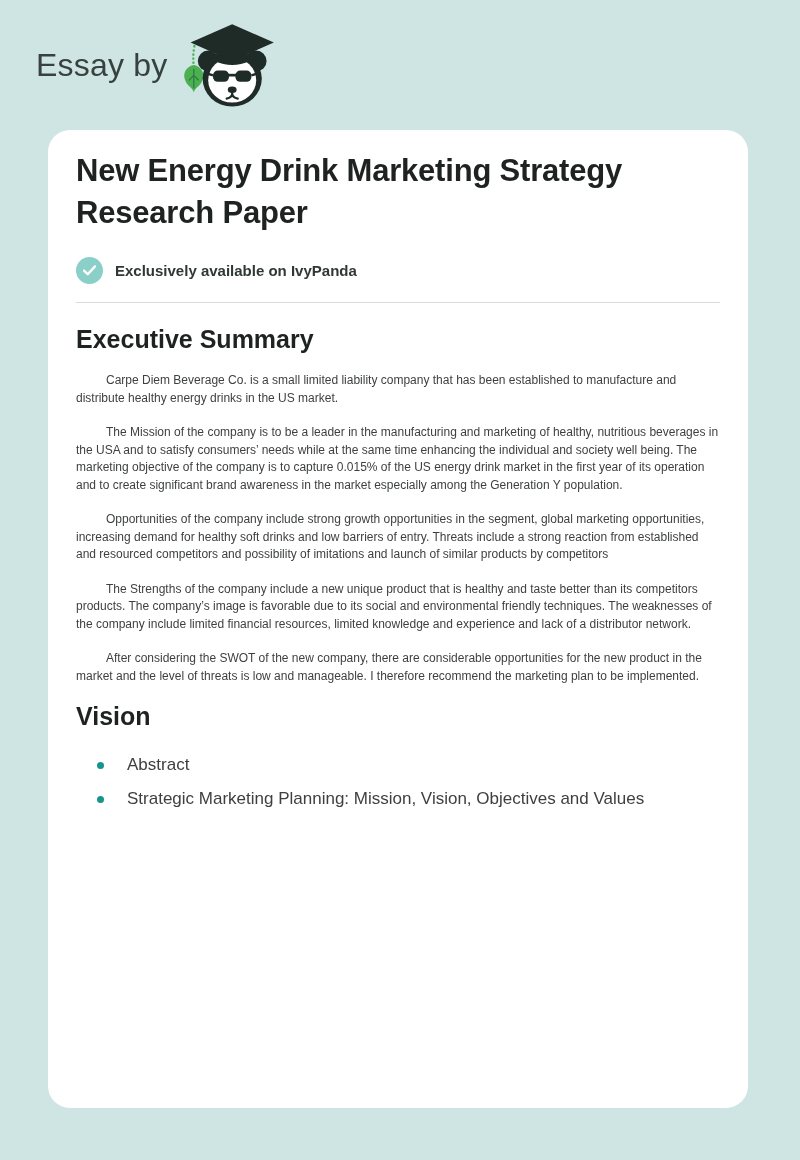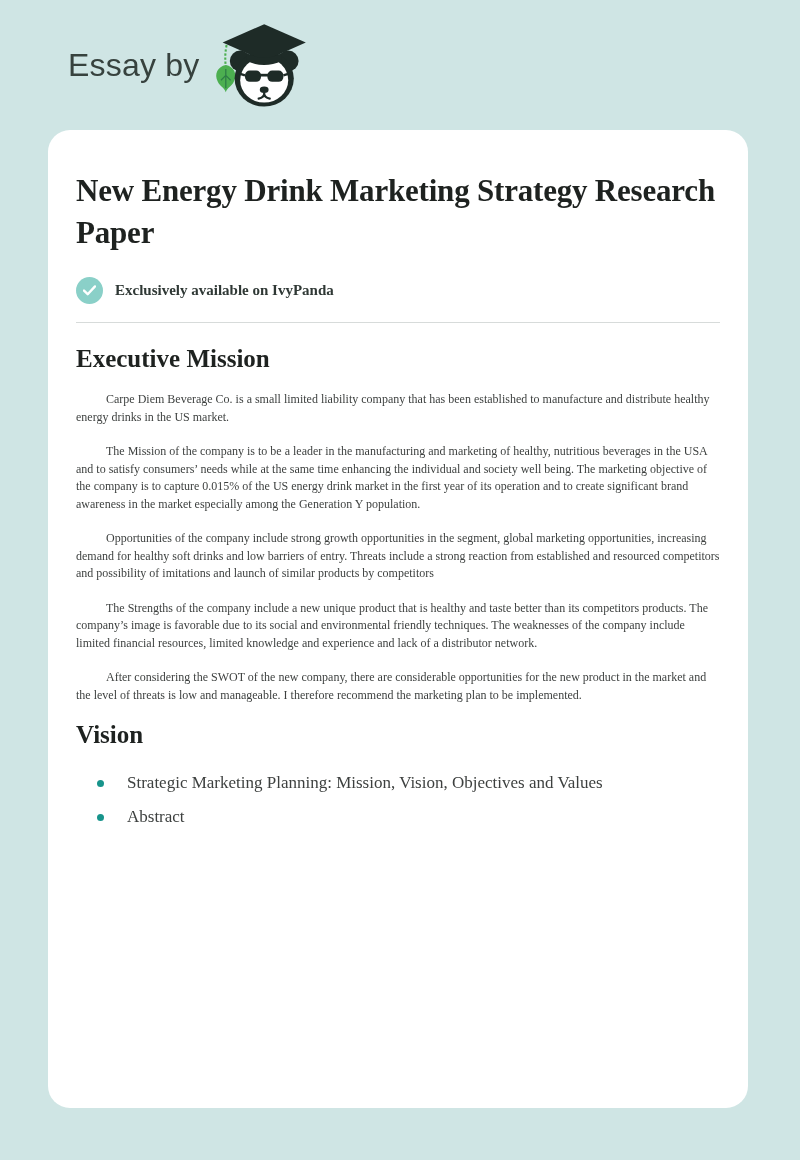--- a/index.html
+++ b/index.html
@@ -8,21 +8,21 @@
     height:1160px;
     background:#cfe5e4;
     font-family:"Liberation Sans", sans-serif;
     -webkit-font-smoothing:antialiased;
   }
   
   .site-header {
     height:130px;
     display:flex;
     align-items:center;
-    padding-left:68px;
+    padding-left:36px;
   }
   .essay-by {
     font-size:32px;
     color:#37423e;
     letter-spacing:0.2px;
     margin-right:14px;
   }
   .logo-wrap { width:96px; height:92px; margin-right:8px; flex:0 0 auto; }
   .logo-wrap svg { width:100%; height:100%; display:block; }
   .brand {
@@ -33,22 +33,21 @@
     letter-spacing:0.2px;
   }
   .brand sup { font-size:17px; vertical-align:14px; font-weight:700; }
   
   .essay-card {
     width:700px;
     min-height:978px;
     margin-left:48px;
     background:#ffffff;
     border-radius:22px;
-    padding:40px 28px 42px 28px;
-    font-family:Liberation Serif, serif;
+    padding:20px 28px 42px 28px;
   }
   .page-title {
     font-size:31px;
     line-height:1.34;
     font-weight:700;
     color:#1e2220;
     letter-spacing:-0.2px;
     margin-bottom:24px;
   }
   .availability {
@@ -150,33 +149,33 @@
     <span class="check-circle">
       <svg viewBox="0 0 13 11" xmlns="http://www.w3.org/2000/svg">
         <path d="M1,5.6 L4.7,9.2 L12,1.4" stroke="#ffffff" stroke-width="2.4" fill="none" stroke-linecap="round" stroke-linejoin="round"></path>
       </svg>
     </span>
     <span class="availability-label">Exclusively available on IvyPanda</span>
   </div>
 
   <hr class="divider">
 
-  <h2 class="section-heading">Executive Mission</h2>
+  <h2 class="section-heading">Executive Summary</h2>
 
   <p class="body-par">Carpe Diem Beverage Co. is a small limited liability company that has been established to manufacture and distribute healthy energy drinks in the US market.</p>
   <p class="body-par">The Mission of the company is to be a leader in the manufacturing and marketing of healthy, nutritious beverages in the USA and to satisfy consumers’ needs while at the same time enhancing the individual and society well being. The marketing objective of the company is to capture 0.015% of the US energy drink market in the first year of its operation and to create significant brand awareness in the market especially among the Generation Y population.</p>
   <p class="body-par">Opportunities of the company include strong growth opportunities in the segment, global marketing opportunities, increasing demand for healthy soft drinks and low barriers of entry. Threats include a strong reaction from established and resourced competitors and possibility of imitations and launch of similar products by competitors</p>
   <p class="body-par">The Strengths of the company include a new unique product that is healthy and taste better than its competitors products. The company’s image is favorable due to its social and environmental friendly techniques. The weaknesses of the company include limited financial resources, limited knowledge and experience and lack of a distributor network.</p>
   <p class="body-par">After considering the SWOT of the new company, there are considerable opportunities for the new product in the market and the level of threats is low and manageable. I therefore recommend the marketing plan to be implemented.</p>
 
   <h2 class="section-heading">Vision</h2>
 
   <ul class="outline-list">
     <li>
       <span class="bullet-dot"></span>
-      <span>Strategic Marketing Planning: Mission, Vision, Objectives and Values</span>
+      <span>Abstract</span>
     </li>
     <li>
       <span class="bullet-dot"></span>
-      <span>Abstract</span>
+      <span>Strategic Marketing Planning: Mission, Vision, Objectives and Values</span>
     </li>
   </ul>
 </main>
 
 </body></html>

